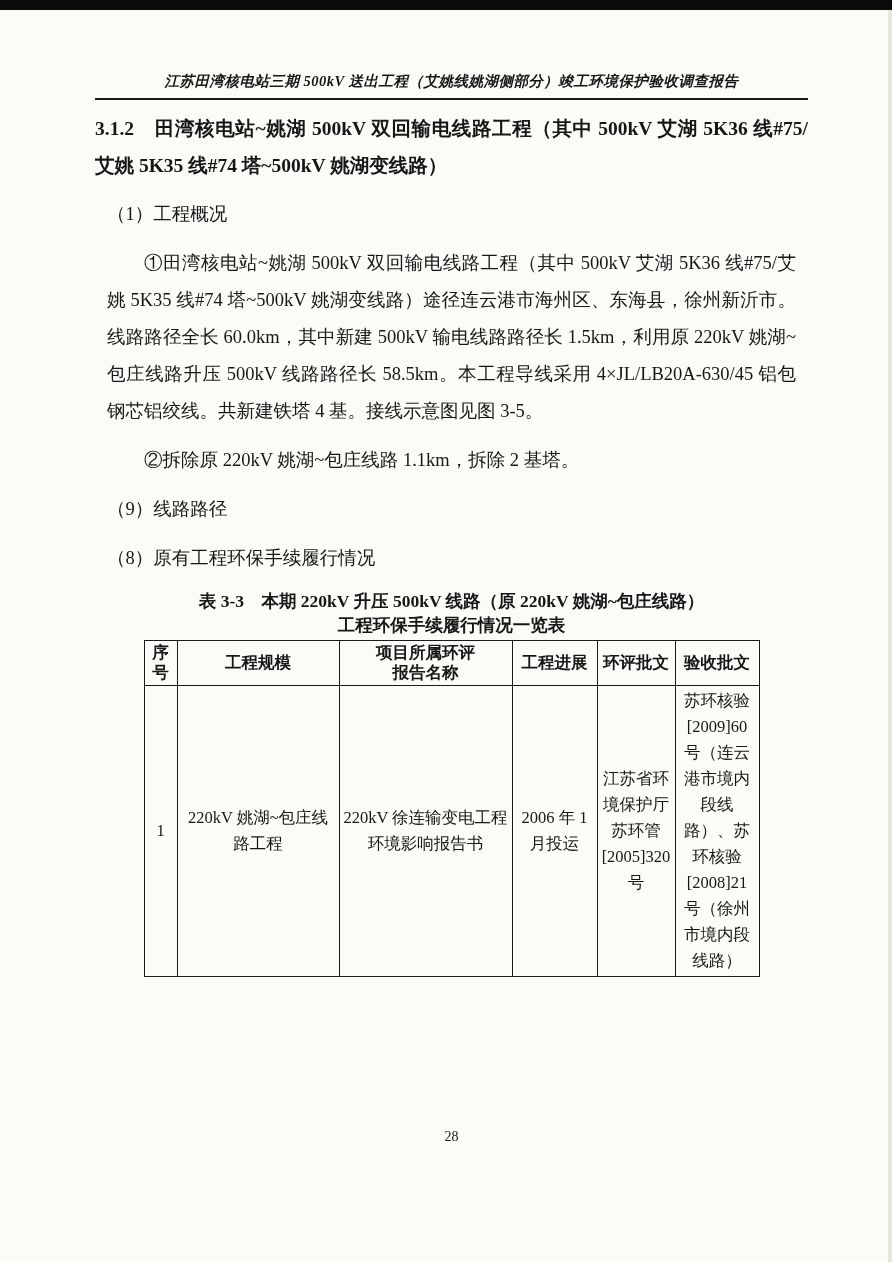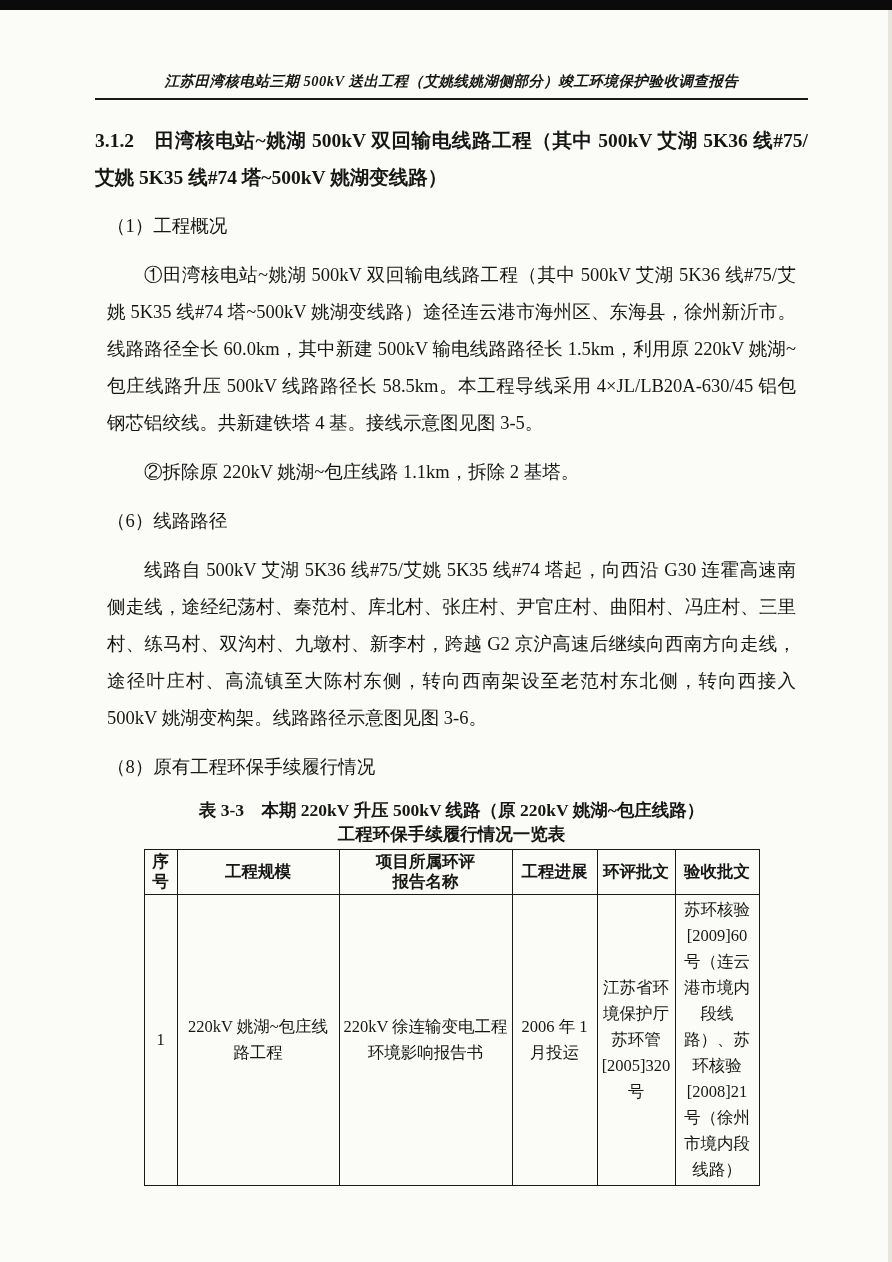--- a/index.html
+++ b/index.html
@@ -28,21 +28,21 @@
     margin-top:62px;
     text-align:center;
     font-size:14.5px;
     font-weight:bold;
     letter-spacing:0.5px;
     padding-bottom:7px;
     border-bottom:2px solid #1a1a1a;
     font-style:italic;
   }
   .section-heading{
-    margin-top:22px;
+    margin-top:10px;
     font-size:19.5px;
     font-weight:bold;
     line-height:37px;
     text-align:justify;
   }
   .para{
     font-size:18.5px;
     line-height:37px;
     text-align:justify;
     margin:12px;
@@ -98,23 +98,22 @@
   <div class="running-header">江苏田湾核电站三期 500kV 送出工程（艾姚线姚湖侧部分）竣工环境保护验收调查报告</div>
 
   <div class="section-heading">3.1.2　田湾核电站~姚湖 500kV 双回输电线路工程（其中 500kV 艾湖 5K36 线#75/艾姚 5K35 线#74 塔~500kV 姚湖变线路）</div>
 
   <p class="para">（1）工程概况</p>
 
   <p class="para indent">①田湾核电站~姚湖 500kV 双回输电线路工程（其中 500kV 艾湖 5K36 线#75/艾姚 5K35 线#74 塔~500kV 姚湖变线路）途径连云港市海州区、东海县，徐州新沂市。线路路径全长 60.0km，其中新建 500kV 输电线路路径长 1.5km，利用原 220kV 姚湖~包庄线路升压 500kV 线路路径长 58.5km。本工程导线采用 4×JL/LB20A-630/45 铝包钢芯铝绞线。共新建铁塔 4 基。接线示意图见图 3-5。</p>
 
   <p class="para indent">②拆除原 220kV 姚湖~包庄线路 1.1km，拆除 2 基塔。</p>
 
-  <p class="para">（6）线路路径</p>
+  <p class="para">（9）线路路径</p>
 
-  <p class="para indent">线路自 500kV 艾湖 5K36 线#75/艾姚 5K35 线#74 塔起，向西沿 G30 连霍高速南侧走线，途经纪荡村、秦范村、库北村、张庄村、尹官庄村、曲阳村、冯庄村、三里村、练马村、双沟村、九墩村、新李村，跨越 G2 京沪高速后继续向西南方向走线，途径叶庄村、高流镇至大陈村东侧，转向西南架设至老范村东北侧，转向西接入 500kV 姚湖变构架。线路路径示意图见图 3-6。</p>
 
   <p class="para">（8）原有工程环保手续履行情况</p>
 
   <div class="table-title">
     <div>表 3-3　本期 220kV 升压 500kV 线路（原 220kV 姚湖~包庄线路）</div>
     <div>工程环保手续履行情况一览表</div>
   </div>
 
   <table class="env">
     <colgroup>

